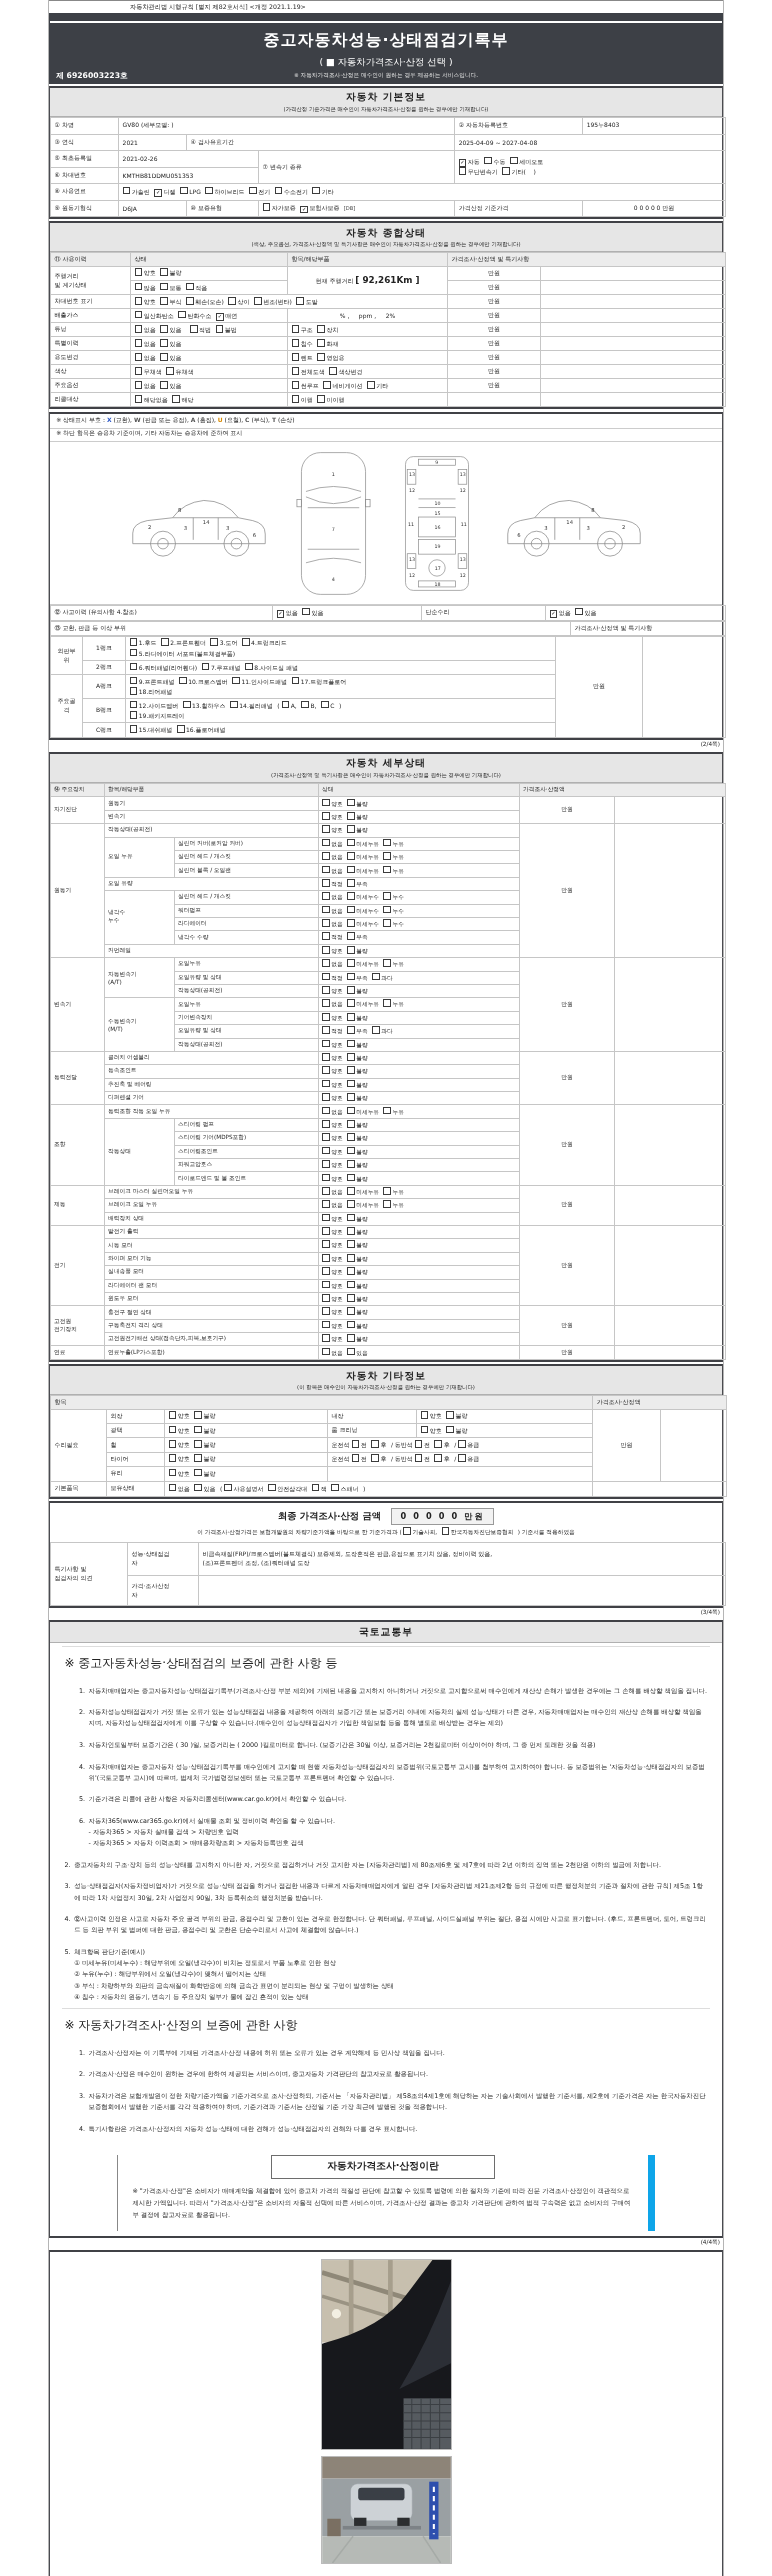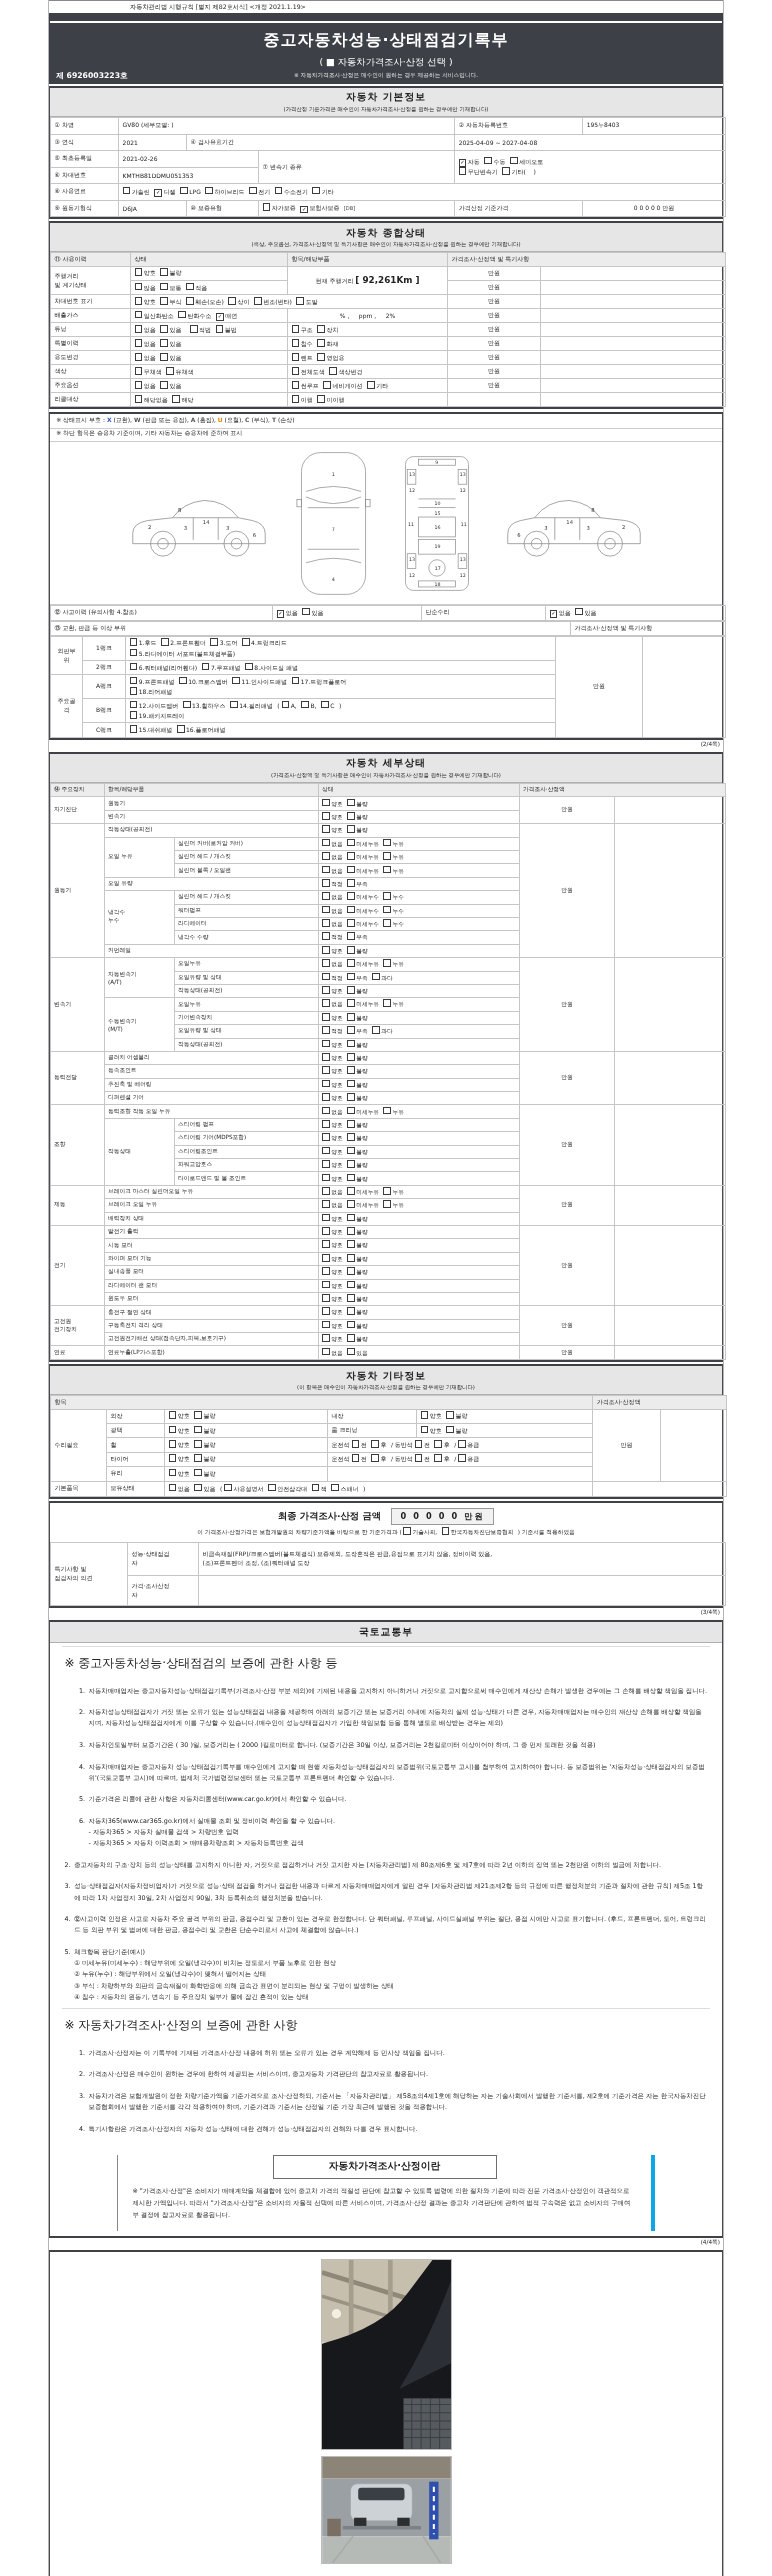--- a/index.html
+++ b/index.html
@@ -46,21 +46,21 @@
   .finrow{display:flex;align-items:center;justify-content:center;gap:10.3px;padding:4.6px 0 1px}
   .finlbl{font-size:9.3px;font-weight:bold}
   .finval{border:0.5px solid #999;background:#f2f2f2;padding:2.1px 8.2px;font-size:8.2px;font-weight:bold;letter-spacing:2.1px}
   .finnote{text-align:center;font-size:5.7px;padding:1.5px 0 4.6px}
   
   .noti{padding:3.1px 12.4px 5.2px}
   .ni{display:flex;gap:3.6px;padding:5.2px 2.1px;font-size:6.4px;line-height:1.75}
   .ni.head{display:block;border-top:0.5px solid #ddd;padding:6.2px 2.1px;font-size:12px}
   .ni.ind2{margin-left:14.4px}
   .nn{flex:none}
-  .defwrap{margin:9.3px 67px 5.2px;border-left:1px solid #888;border-right:4px solid #0ea5e9;padding:0 14.4px 9.3px}
+  .defwrap{margin:9.3px 67px 5.2px;border-left:1px solid #888;border-right:7px solid #0ea5e9;padding:0 14.4px 9.3px}
   .defttl{width:222px;margin:0 auto 7.2px;border:1px solid #6d6d6d;text-align:center;font-weight:bold;font-size:9.8px;padding:4.6px 0;background:#fff}
   .deftxt{font-size:6.4px;line-height:1.85}
   
   .photos{padding:7.2px 0 6.2px;text-align:center}
   .ph{display:block;margin:0 auto 6.2px;border:0.5px solid #bbb}
 </style>
 </head>
 <body>
 
 <div class="page">

